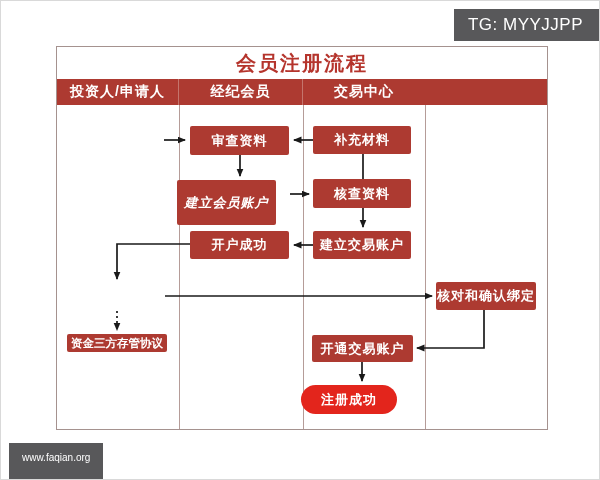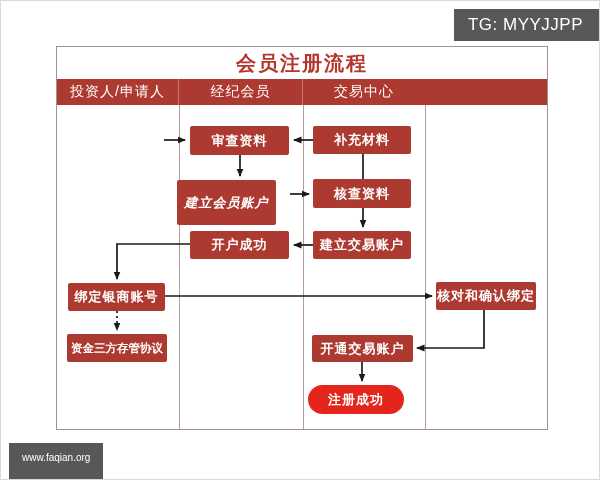--- a/index.html
+++ b/index.html
@@ -16,21 +16,21 @@
 
   
   .table{position:absolute;left:55px;top:45px;width:492px;height:384px;
          border:1px solid #a5928f;box-sizing:border-box;background:#ffffff;}
   .title-row{position:absolute;left:0;top:0;width:100%;height:32px;
          display:flex;align-items:center;justify-content:center;
          color:#b5342c;font-size:20px;font-weight:bold;letter-spacing:2px;}
   .header-row{position:absolute;left:0;top:32px;width:100%;height:26px;
          display:flex;background:#ad3a31;}
   .header-cell{display:flex;align-items:center;justify-content:center;
-         color:#ffffff;font-size:14px;font-weight:normal;letter-spacing:1px;
+         color:#ffffff;font-size:14px;font-weight:bold;letter-spacing:1px;
          box-sizing:border-box;border-right:1px solid #c4756d;}
   .header-cell:last-child{border-right:none;}
   .hc1{width:122px;}.hc2{width:124px;}.hc3{width:122px;}.hc4{width:124px;}
 
   
   .divider{position:absolute;top:58px;bottom:0;width:1px;background:#b59c98;}
   .dv1{left:122px;}.dv2{left:246px;}.dv3{left:368px;}
 
   
   .flow-layer{position:absolute;left:0;top:0;width:600px;height:480px;}
@@ -84,22 +84,21 @@
         <path d="M361,361 L361,380" marker-end="url(#arw)"></path>
       </g>
     </svg>
 
     <div class="node" style="left:189px;top:125px;width:99px;height:29px;">审查资料</div>
     <div class="node" style="left:312px;top:125px;width:98px;height:28px;">补充材料</div>
     <div class="node" style="left:176px;top:179px;width:99px;height:45px;font-style:italic;">建立会员账户</div>
     <div class="node" style="left:312px;top:178px;width:98px;height:29px;">核查资料</div>
     <div class="node" style="left:189px;top:230px;width:99px;height:28px;">开户成功</div>
     <div class="node" style="left:312px;top:230px;width:98px;height:28px;">建立交易账户</div>
-    <div class="node" style="left:67px;top:282px;width:97px;height:28px;">绑定银商账号</div>
     <div class="node" style="left:435px;top:281px;width:100px;height:28px;">核对和确认绑定</div>
-    <div class="node n-small" style="left:66px;top:333px;width:100px;height:28px;">资金三方存管协议</div>
+    <div class="node n-small" style="left:66px;top:333px;width:100px;height:18px;">资金三方存管协议</div>
     <div class="node" style="left:311px;top:334px;width:101px;height:27px;">开通交易账户</div>
-    <div class="node pill" style="left:307px;top:384px;width:96px;height:29px;">注册成功</div>
+    <div class="node pill" style="left:300px;top:384px;width:96px;height:29px;">注册成功</div>
   </div>
 
   <div class="site-watermark">www.faqian.org</div>
 
 </div>
 
 </body></html>

